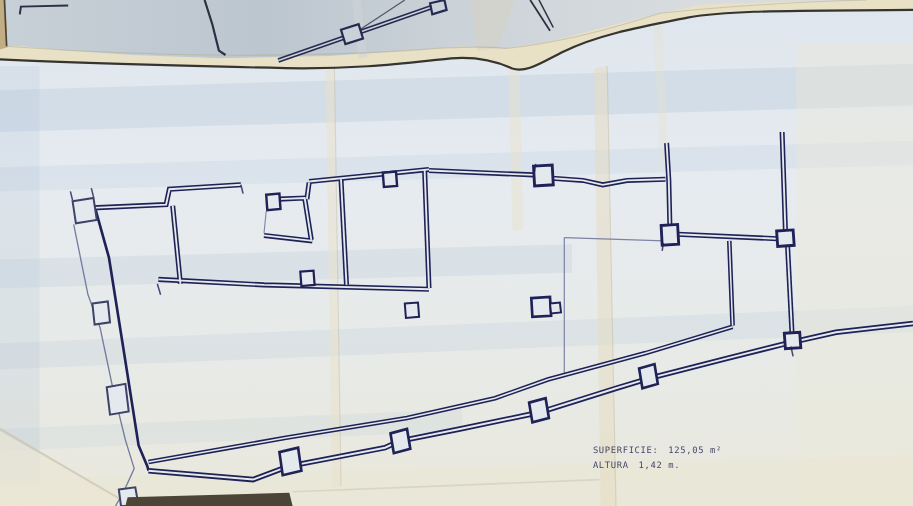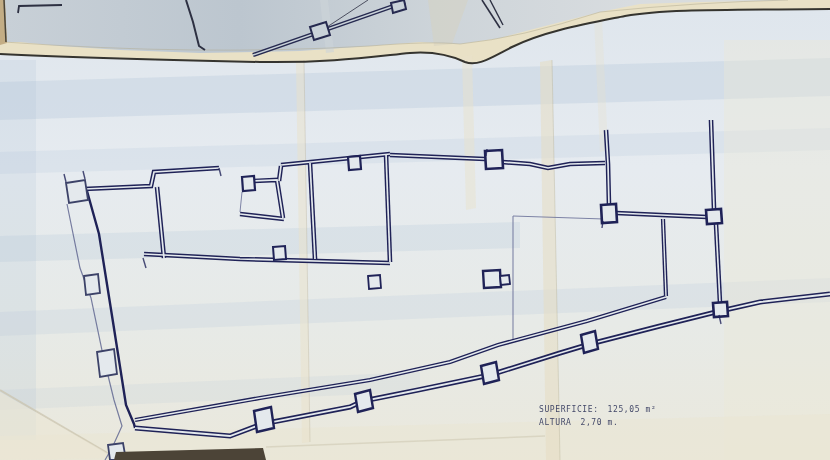--- a/index.html
+++ b/index.html
@@ -171,17 +171,17 @@
     <polygon points="116,452 263,448 266,460 114,460" fill="#4c4437"></polygon>
     <path d="M266,447 L420,441 L545,436" stroke="#cfc9b4" stroke-width="1.5" opacity="0.6" fill="none"></path>
   </g>
 </svg>
 
 <div class="annotations">
   <div class="ann-row">
     <span class="lbl">SUPERFICIE:</span><span class="val">125,05 m²</span>
   </div>
   <div class="ann-row">
-    <span class="lbl">ALTURA</span><span class="val">2,70 m.</span>
+    <span class="lbl">ALTURA</span><span class="val">1,42 m.</span>
   </div>
 </div>
 
 </div>
 
 </body></html>

